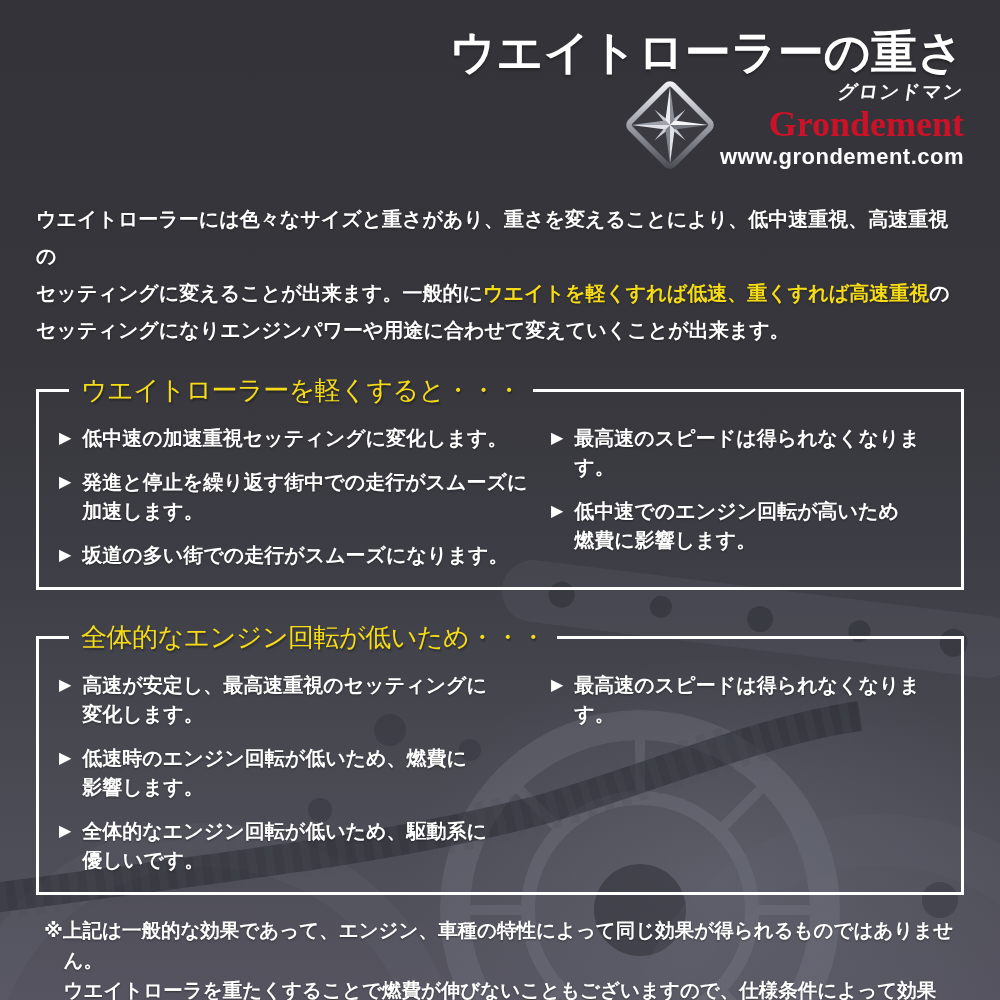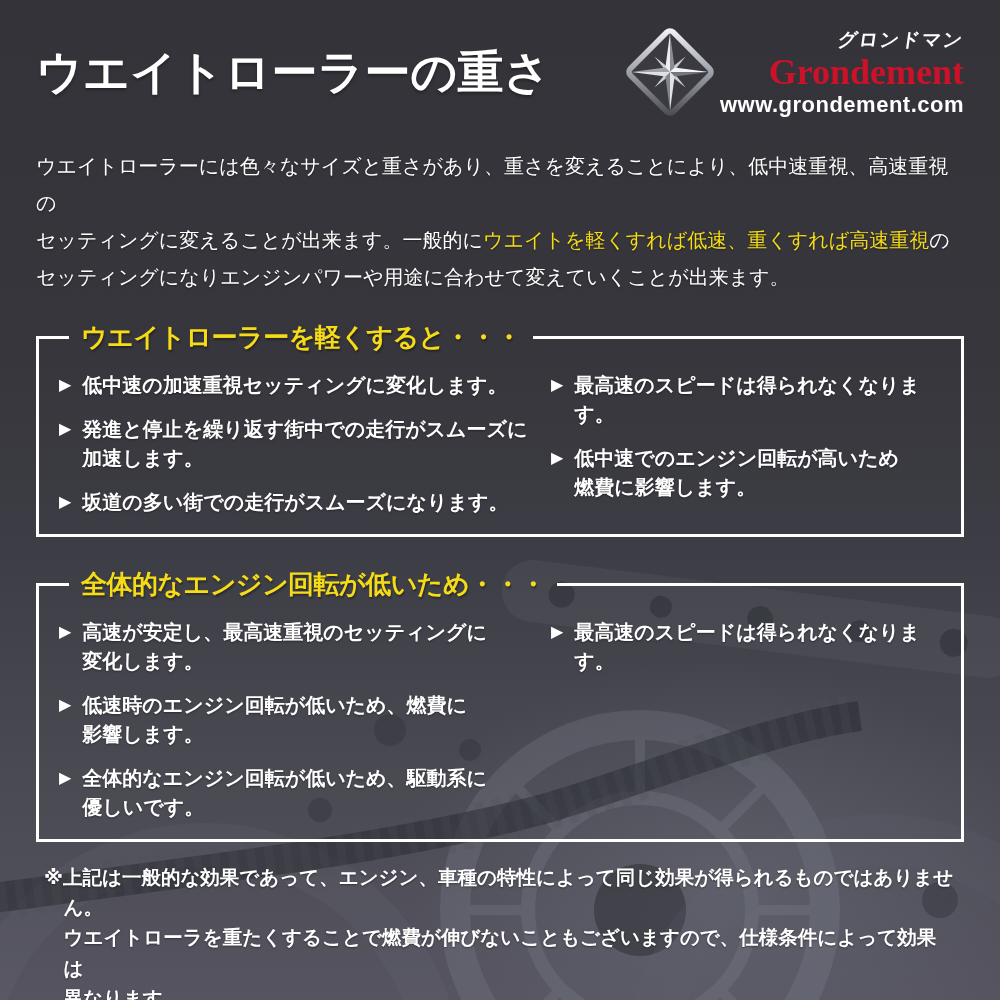--- a/index.html
+++ b/index.html
@@ -14,39 +14,39 @@
     font-family:"Liberation Sans","DejaVu Sans",sans-serif;
     color:var(--white);
     background:
       radial-gradient(460px 320px at 72% 88%, rgba(150,155,170,.20), rgba(0,0,0,0) 70%),
       linear-gradient(180deg,#343339 0%,#37363c 35%,#3d3d45 55%,#4a4a53 78%,#555460 100%);
   }
   .bg-art{position:absolute;left:0;bottom:0;width:1000px;height:520px;z-index:1;pointer-events:none;}
   .content{position:relative;z-index:2;padding:0 36px;}
 
   
-  .top{display:flex;justify-content:space-between;align-items:center;padding-top:26px;}
+  .top{display:flex;justify-content:space-between;align-items:flex-end;padding-top:26px;flex-direction:column;}
   .title{margin:0;font-size:46px;font-weight:800;letter-spacing:0;line-height:1.15;
          text-shadow:0 2px 3px rgba(0,0,0,.35);}
   .logo{display:flex;align-items:center;gap:4px;margin-top:0;}
   .logo-icon svg{width:92px;height:92px;display:block;}
   .logo-col{display:flex;flex-direction:column;align-items:flex-end;}
   .logo-jp{font-size:19px;font-weight:700;letter-spacing:1.5px;transform:skewX(-8deg);margin-bottom:1px;}
   .logo-en{font-family:"Liberation Serif","DejaVu Serif",serif;font-size:36px;font-weight:700;
            color:var(--red);line-height:1;letter-spacing:0;}
   .logo-url{font-size:22px;font-weight:700;letter-spacing:.5px;margin-top:2px;}
 
   
-  .intro{margin:30px 0 0;font-size:20px;font-weight:400;line-height:1.85;
+  .intro{margin:30px 0 0;font-size:20px;font-weight:700;line-height:1.85;
          white-space:pre-line;text-shadow:0 1px 2px rgba(0,0,0,.4);}
   .hl{color:var(--yellow);}
 
   
   .sec{margin:24px 0 0;border:3px solid #fff;padding:16px 16px 2px 20px;min-width:0;}
-  .sec legend{padding:0 12px;margin-left:10px;font-size:26px;font-weight:700;color:var(--yellow);
+  .sec legend{padding:0 12px;margin-left:10px;font-size:26px;font-weight:400;color:var(--yellow);
               letter-spacing:-.5px;white-space:nowrap;text-shadow:1px 2px 2px rgba(0,0,0,.35);}
   .sec2{margin-top:30px;}
   .cols{display:grid;grid-template-columns:482px 1fr;column-gap:10px;}
   ul.blist{list-style:none;margin:0;padding:0;}
   .blist li{display:flex;align-items:flex-start;gap:11px;margin:0 0 15px;
             font-size:20px;font-weight:600;line-height:1.45;}
   .tri{font-size:16px;line-height:1.75;flex:0 0 auto;}
   .txt{white-space:pre-line;text-shadow:0 1px 2px rgba(0,0,0,.4);}
 
   

